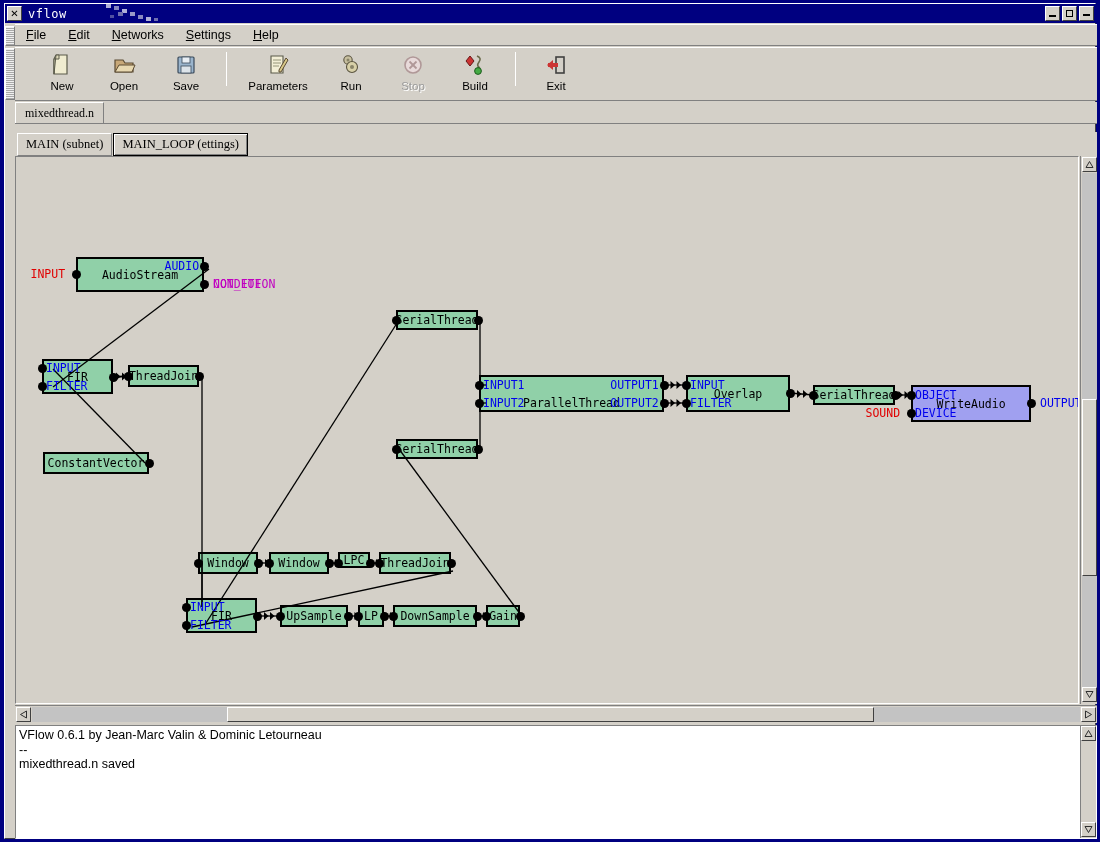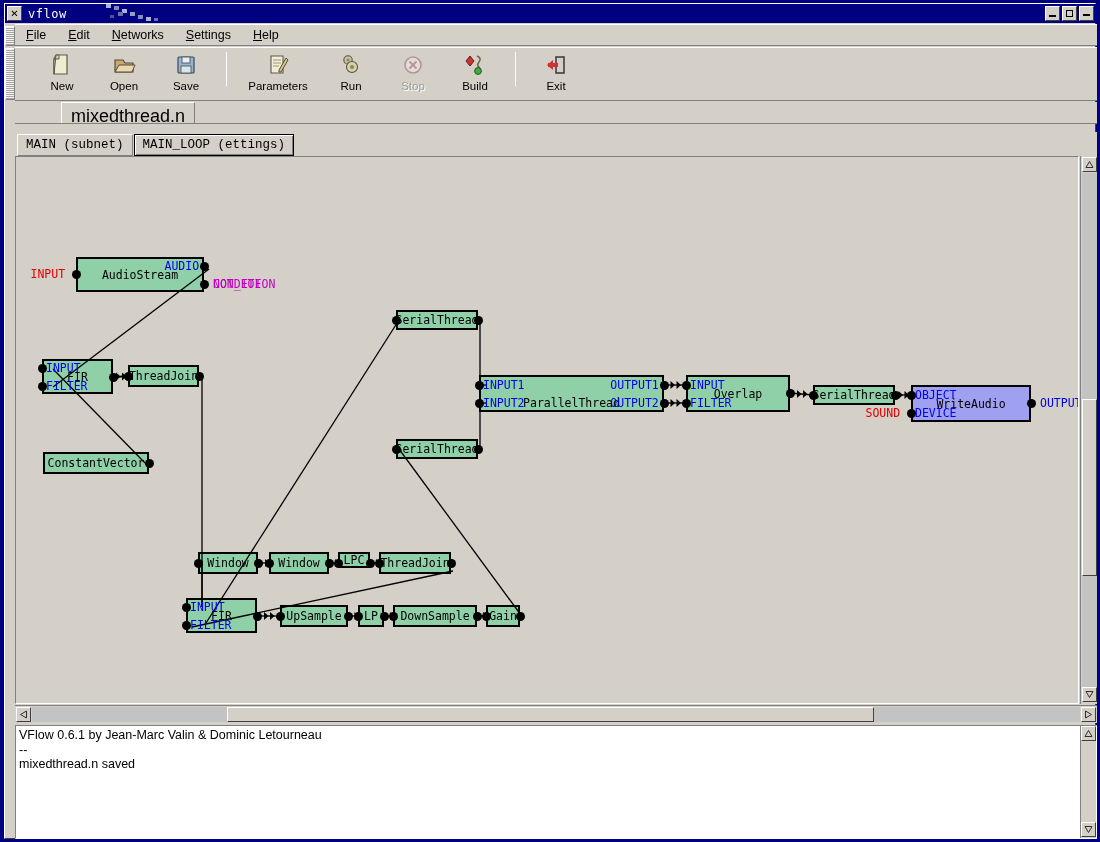--- a/index.html
+++ b/index.html
@@ -115,38 +115,37 @@
   }
 
   
   #doctabs {
     position: absolute; left: 10px; top: 98px; width: 1082px; height: 22px;
     background: #d4d0c8;
     border-bottom: 1px solid #808080;
     display: flex; align-items: stretch;
   }
   #doctab-active {
-    padding: 3px 9px 2px 9px; font-size: 18px; color: #000;
+    padding: 3px 9px 2px 9px; font-size: 12px; color: #000;
     background: #d4d0c8;
     border-top: 1px solid #ffffff; border-left: 1px solid #ffffff;
     border-right: 1px solid #808080;
-    font-family: Liberation Sans, sans-serif;
-    margin-left: 46px;
+    font-family: Liberation Serif, serif;
   }
 
   
   #subtabs {
     position: absolute; left: 10px; top: 128px; width: 1082px; height: 24px;
     display: flex; align-items: flex-end; padding-left: 2px;
     background: #d4d0c8;
   }
   .subtab {
     font-size: 12.5px; color: #000; padding: 3px 8px 3px 8px;
     background: #d4d0c8;
-    font-family: Liberation Mono, monospace;
+    font-family: Liberation Serif, serif;
     border-top: 1px solid #ffffff; border-left: 1px solid #ffffff;
     border-right: 1px solid #808080; border-bottom: 1px solid #808080;
     margin-right: 1px; cursor: default;
   }
   .subtab.sel {
     border: 1px solid #000000;
     box-shadow: inset 1px 1px 0 #ffffff, inset -1px -1px 0 #808080;
     padding: 3px 8px;
   }
 

